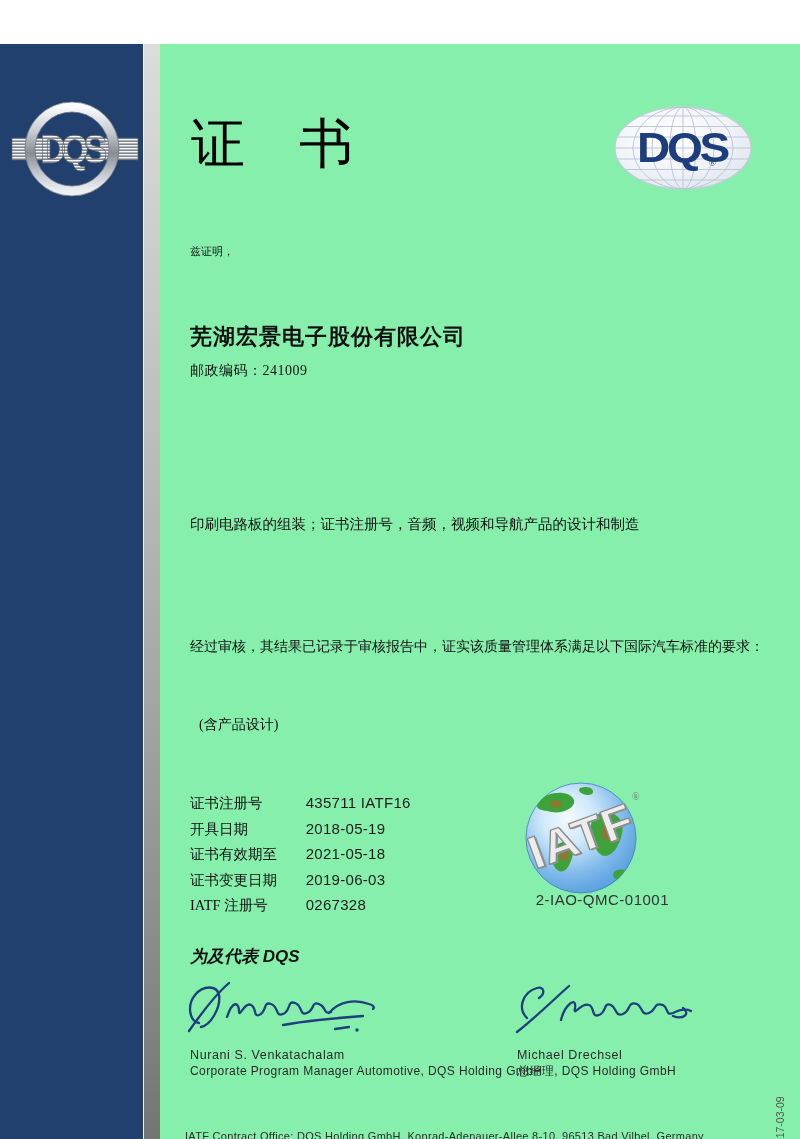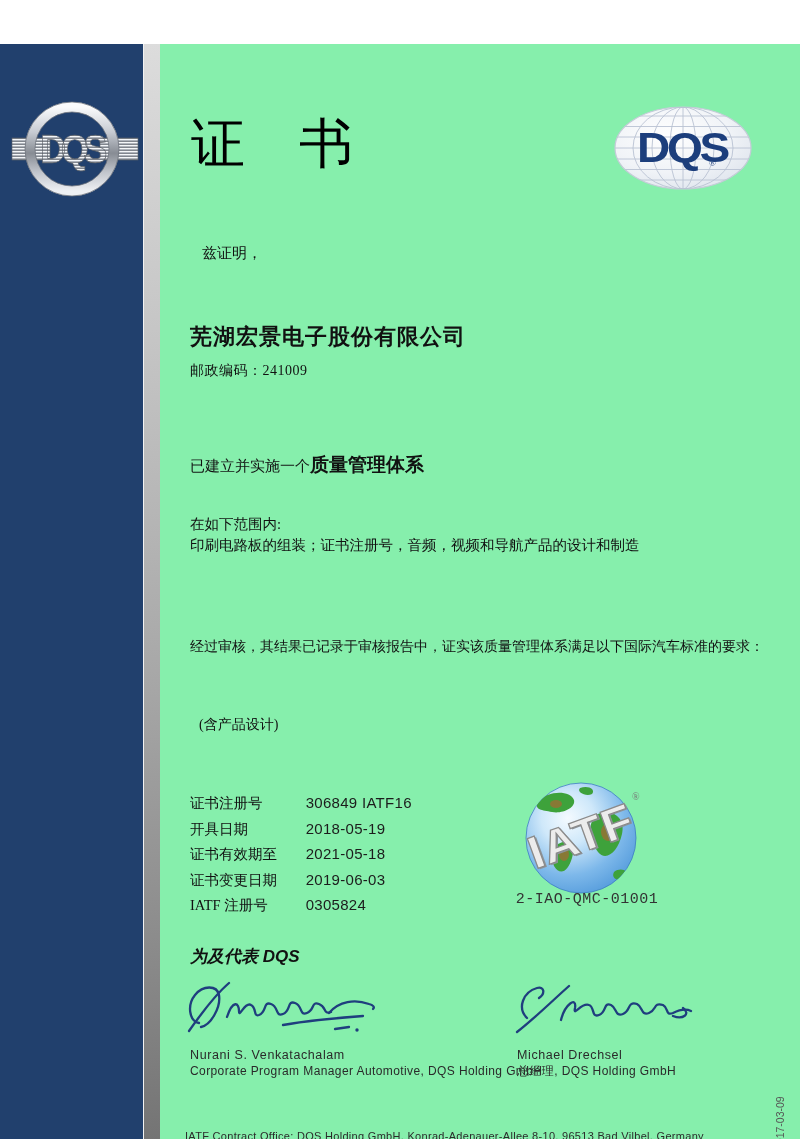--- a/index.html
+++ b/index.html
@@ -12,21 +12,21 @@
         background:linear-gradient(180deg,#dcdcdc 0%,#c6c6c6 25%,#a8a8a8 55%,#8a8a8a 80%,#6f6f6f 100%);
         border-left:1px solid #f2f2f2;}
 
   .emblem{position:absolute;left:8px;top:53px;}
 
   .dqs-globe{position:absolute;left:612px;top:60px;}
 
   .cert-title{position:absolute;left:191px;top:70px;font-size:54px;line-height:60px;
         font-weight:400;color:#000;white-space:nowrap;}
 
-  .intro{position:absolute;left:202px;top:200px;font-size:15px;}
+  .intro{position:absolute;left:190px;top:200px;font-size:11px;}
 
   .company-name{position:absolute;left:190px;top:278px;font-size:22px;font-weight:700;letter-spacing:1px;}
   .company-address{position:absolute;left:190px;top:316px;font-size:14px;line-height:21px;letter-spacing:.5px;}
 
   .implemented{position:absolute;left:190px;top:408px;font-size:15px;}
   .implemented .qms{font-size:19px;font-weight:700;}
 
   .scope{position:absolute;left:190px;top:470px;font-size:14.5px;line-height:21px;}
 
   .audit{position:absolute;left:190px;top:594px;font-size:14px;white-space:nowrap;}
@@ -34,22 +34,22 @@
   .standard{position:absolute;left:189px;top:639px;font-size:28px;font-weight:700;
         font-family:"Liberation Sans",sans-serif;letter-spacing:.5px;}
   .standard-note{position:absolute;left:199px;top:672px;font-size:14px;text-align:right;}
 
   .details{position:absolute;left:190px;top:746px;font-size:14.5px;}
   .drow{height:25.6px;line-height:25.6px;white-space:nowrap;}
   .dlbl{display:inline-block;width:112px;}
   .dval{font-family:"Liberation Sans",sans-serif;font-size:15px;color:#1c1c1c;letter-spacing:.3px;}
 
   .iatf-globe{position:absolute;left:518px;top:736px;}
-  .iatf-code{position:absolute;left:505px;top:847px;width:164px;text-align:center;
-        font-family:Liberation Mono, monospace;font-size:15px;color:#333;letter-spacing:.5px;}
+  .iatf-code{position:absolute;left:505px;top:847px;width:164px;text-align:right;
+        font-family:Liberation Sans, sans-serif;font-size:15px;color:#333;letter-spacing:.5px;}
 
   .behalf{position:absolute;left:190px;top:901px;font-size:17px;font-weight:700;
         font-family:"Liberation Sans",sans-serif;font-style:italic;}
 
   .sig{position:absolute;}
   .sig-left{left:183px;top:933px;}
   .sig-right{left:513px;top:934px;}
 
   .signer{position:absolute;font-family:"Liberation Sans",sans-serif;color:#2a2a2a;}
   .signer-left{left:190px;top:1003px;}
@@ -125,51 +125,49 @@
     <text x="70" y="58" text-anchor="middle" font-family="Liberation Sans, sans-serif" font-size="42" font-weight="800" letter-spacing="-3" textLength="90" lengthAdjust="spacingAndGlyphs" fill="#1c3e7c">DQS</text>
     <text x="97" y="62" font-size="9" fill="#1c3e7c">®</text>
   </svg>
 
   <div class="intro">兹证明，</div>
   <div class="company-name">芜湖宏景电子股份有限公司</div>
   <div class="company-address">
     <div>邮政编码：241009</div>
   </div>
 
-  <div class="implemented"><span>已建立并实施一个</span><span class="qms">质量管理体系</span></div>
 
   <div class="scope">
-    <div>在如下范围内:</div>
     <div>印刷电路板的组装；证书注册号，音频，视频和导航产品的设计和制造</div>
   </div>
 
   <div class="audit">经过审核，其结果已记录于审核报告中，证实该质量管理体系满足以下国际汽车标准的要求：</div>
 
   <div class="standard-note">(含产品设计)</div>
 
   <div class="details">
     <div class="drow">
       <span class="dlbl">证书注册号</span>
-      <span class="dval">306849 IATF16</span>
+      <span class="dval">435711 IATF16</span>
     </div>
     <div class="drow">
       <span class="dlbl">开具日期</span>
       <span class="dval">2018-05-19</span>
     </div>
     <div class="drow">
       <span class="dlbl">证书有效期至</span>
       <span class="dval">2021-05-18</span>
     </div>
     <div class="drow">
       <span class="dlbl">证书变更日期</span>
       <span class="dval">2019-06-03</span>
     </div>
     <div class="drow">
       <span class="dlbl">IATF 注册号</span>
-      <span class="dval">0305824</span>
+      <span class="dval">0267328</span>
     </div>
   </div>
 
   <svg class="iatf-globe" width="134" height="118" viewBox="0 0 134 118">
     <defs>
       <radialGradient id="iatfG" cx="38%" cy="32%" r="80%">
         <stop offset="0" stop-color="#f4faff"></stop>
           <stop offset=".3" stop-color="#cfe8fa"></stop>
         <stop offset=".65" stop-color="#7db8ea"></stop>
           <stop offset="1" stop-color="#4a94d8"></stop>

